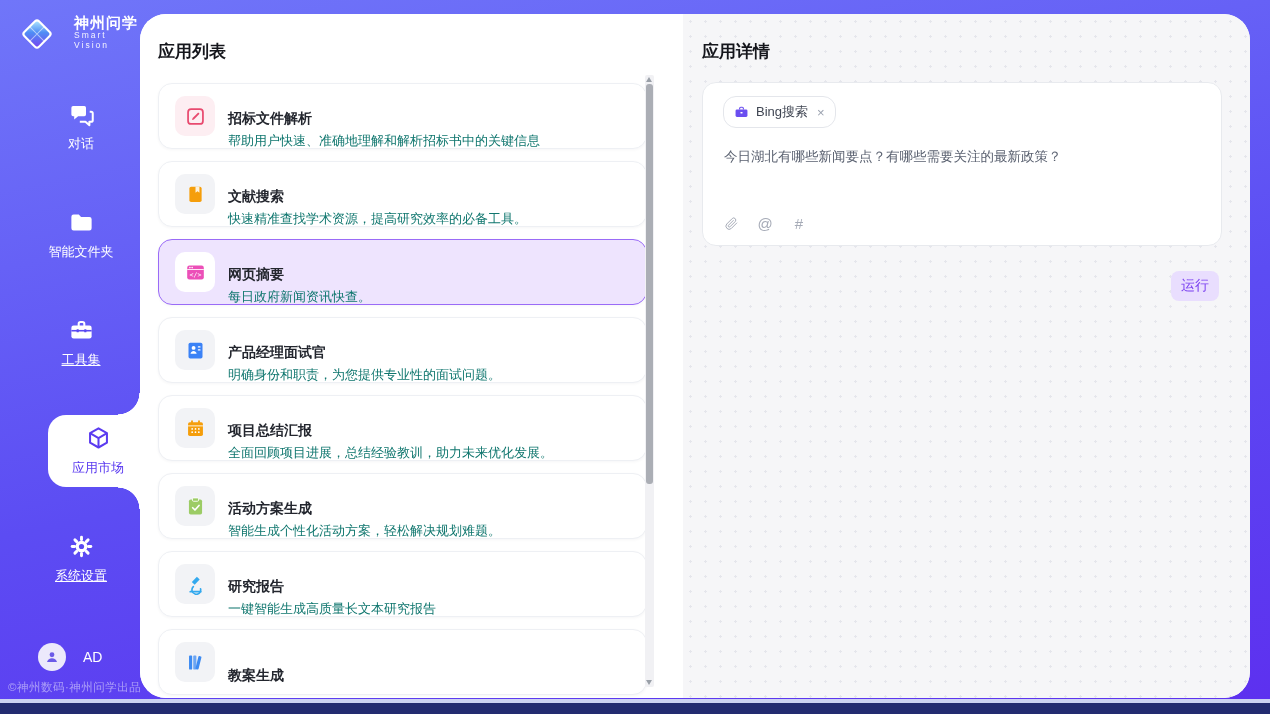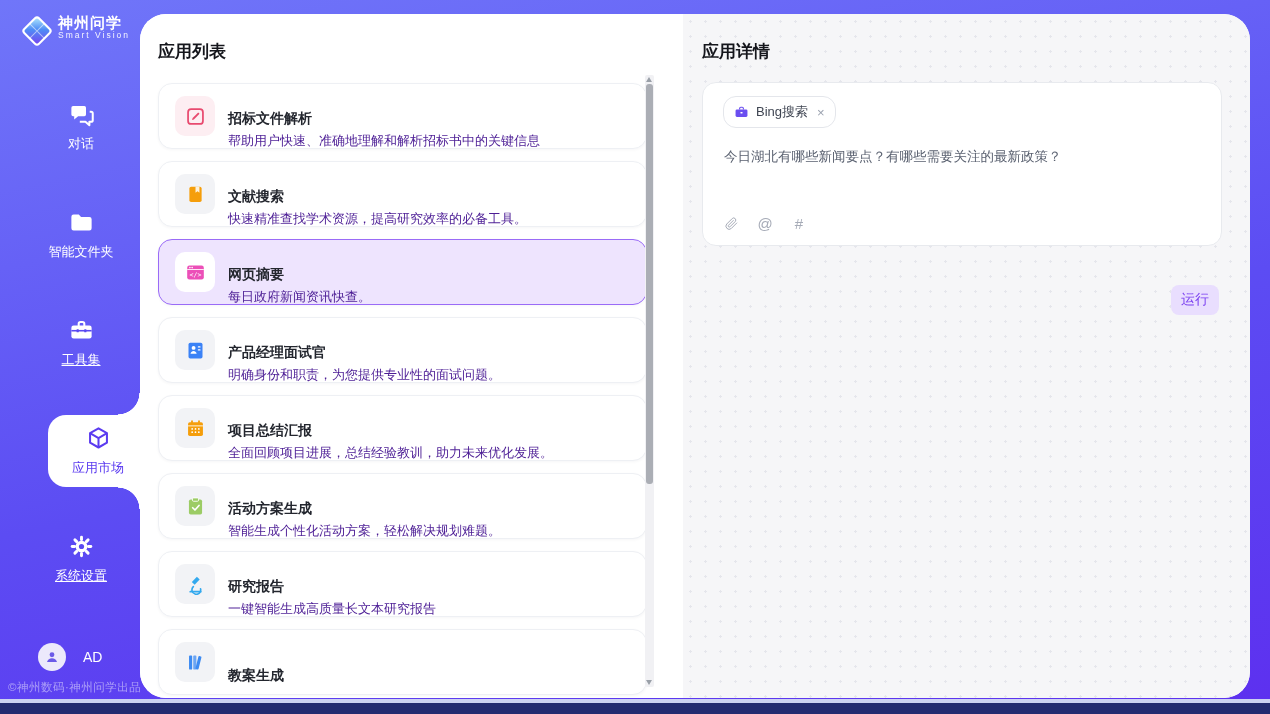--- a/index.html
+++ b/index.html
@@ -9,21 +9,21 @@
     background:#eef0f8;
   }
   
   .frame{position:absolute;left:0;top:0;right:0;height:707px;
     background:linear-gradient(168deg,#7076f9 0%,#5c4cf3 55%,#5d30ef 100%);}
   .bottom-edge-light{position:absolute;left:0;right:0;top:699px;height:4px;background:#ccd2f1;}
   .bottom-bar{position:absolute;left:0;right:0;top:703px;height:11px;background:#232b70;}
 
   
   .sidebar{position:absolute;left:0;top:0;width:140px;height:707px;color:#fff;}
-  .logo{position:absolute;top:14px;left:20px;display:flex;align-items:flex-start;gap:4px;}
+  .logo{position:absolute;top:14px;left:20px;display:flex;align-items:flex-end;gap:20px;}
   .brand-text{display:flex;flex-direction:column;line-height:1.15;}
   .brand-name{font-size:15px;font-weight:bold;letter-spacing:1px;}
   .brand-sub{font-size:8.5px;letter-spacing:2px;opacity:.92;}
   .nav{position:absolute;top:91px;left:0;right:0;margin-left:22px;}
   .nav-item{height:72px;margin-bottom:36px;display:flex;flex-direction:column;align-items:center;
     justify-content:center;gap:7px;font-size:13px;color:#fff;cursor:pointer;position:relative;}
   .nav-icon{width:27px;height:27px;display:flex;align-items:center;justify-content:center;}
   .nav-icon svg{width:27px;height:27px;}
   .nav-item.underline .nav-label{text-decoration:underline;}
   .nav-item.active{background:#fff;margin-left:26px;border-radius:18px 0 0 18px;color:#5b3bf0;padding-left:8px;}
@@ -46,21 +46,21 @@
   .cards{position:absolute;top:69px;left:18px;width:489px;}
   .card{height:66px;background:#fff;border:1px solid #eef0f4;border-radius:14px;
     box-shadow:0 1px 3px rgba(30,35,60,.04);margin-bottom:12px;display:flex;align-items:center;
     padding:0 16px;box-sizing:border-box;cursor:pointer;}
   .card.selected{background:#eee4fe;border:1.5px solid #9a6bf7;}
   .card-icon{width:40px;height:40px;border-radius:10px;flex:none;margin-right:13px;
     display:flex;align-items:center;justify-content:center;}
   .card-icon svg{width:21px;height:21px;}
   .card-text{display:flex;flex-direction:column;gap:4px;min-width:0;}
   .card-title{font-size:14px;font-weight:bold;color:#23262e;margin-top:27px;}
-  .card-desc{font-size:13px;color:#4c1d95;white-space:nowrap;}
+  .card-desc{font-size:13px;color:#0f766e;white-space:nowrap;}
 
   
   .scrollbar{position:absolute;left:505px;top:61px;width:9px;height:612px;background:#f1f1f4;
     border-radius:2px;}
   .sb-thumb{position:absolute;left:1px;top:9px;width:7px;height:400px;background:#abaeb5;border-radius:3px;}
   .sb-arrow{position:absolute;left:1px;width:0;height:0;border-left:3.5px solid transparent;border-right:3.5px solid transparent;}
   .sb-up{top:2px;border-bottom:5px solid #9aa0a8;}
   .sb-down{bottom:2px;border-top:5px solid #9aa0a8;}
 
   
@@ -72,21 +72,21 @@
     gap:7px;padding:0 10px;border:1px solid #e4e6eb;border-radius:13px;background:#fff;
     font-size:13px;color:#3f4552;cursor:pointer;}
   .tag-icon{color:#6a4ef0;display:flex;}
   .tag-icon svg{width:15px;height:15px;}
   .tag-close{color:#9aa1ae;font-size:13px;margin-left:2px;cursor:pointer;}
   .prompt{position:absolute;left:21px;top:64px;right:20px;font-size:13.5px;color:#5a6170;line-height:1.5;}
   .attach-row{position:absolute;left:19px;bottom:13px;display:flex;align-items:center;gap:16px;}
   .attach{width:18px;height:18px;display:flex;align-items:center;justify-content:center;
     color:#a6abb7;font-size:15px;cursor:pointer;}
   .attach svg{width:15px;height:15px;}
-  .run-btn{position:absolute;right:31px;top:271px;width:48px;height:30px;border:none;
+  .run-btn{position:absolute;right:31px;top:257px;width:48px;height:30px;border:none;
     background:#e9defe;color:#7b40f0;border-radius:8px;font-size:14px;cursor:pointer;
     display:flex;align-items:center;justify-content:center;font-family:inherit;}
 </style>
 </head>
 <body>
 
 <div class="frame"></div>
 <div class="bottom-edge-light"></div>
 <div class="bottom-bar"></div>
 

